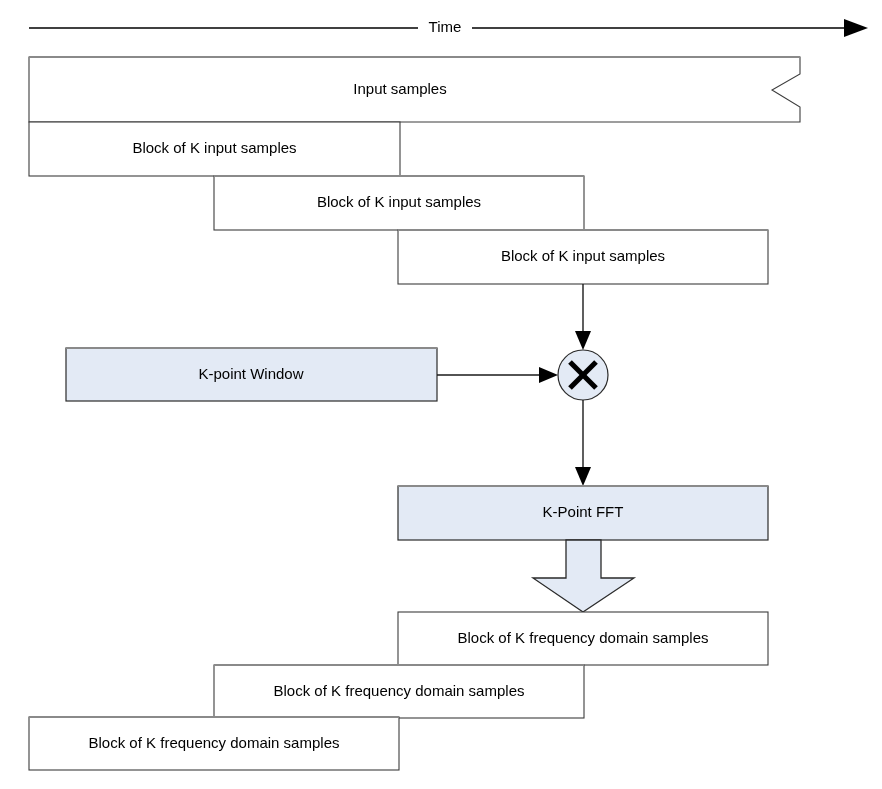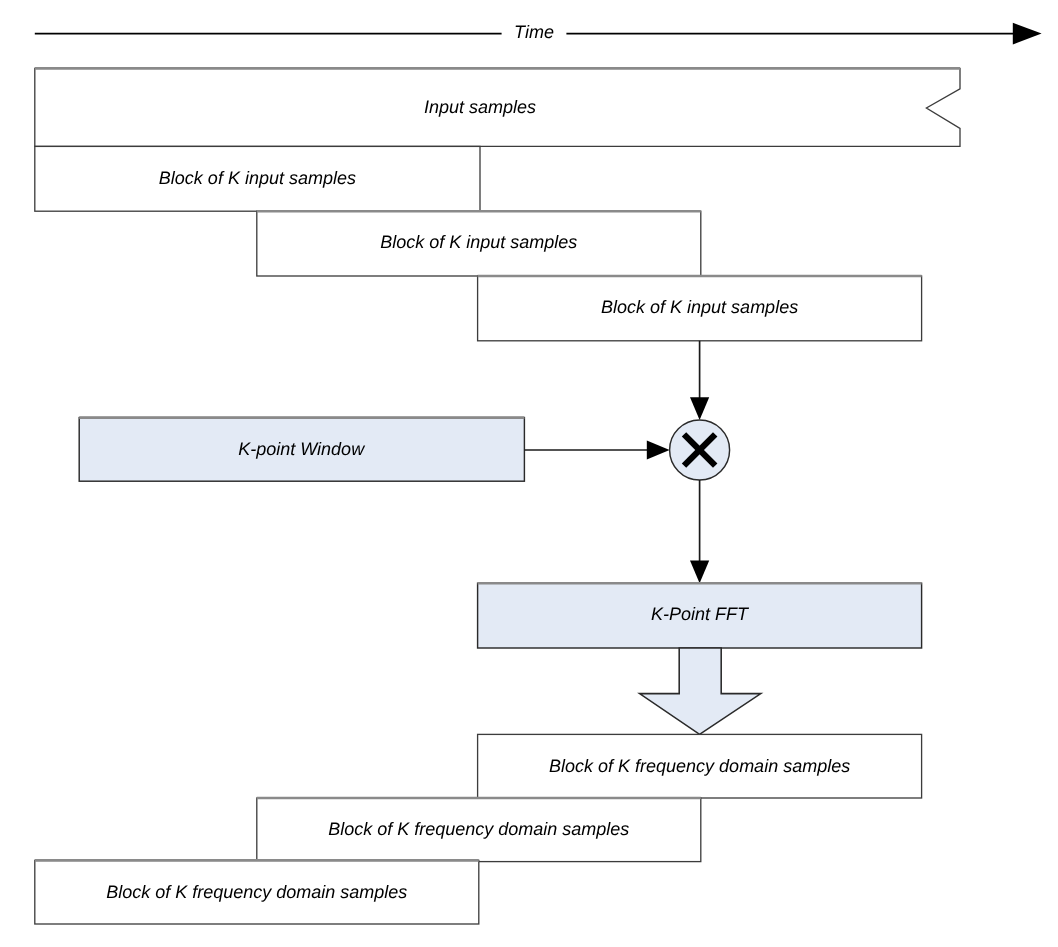--- a/index.html
+++ b/index.html
@@ -10,21 +10,20 @@
   }
   body {
     font-family: "Liberation Sans", sans-serif;
   }
   #diagram-root {
     position: relative;
     width: 882px;
     height: 789px;
     background: #ffffff;
     overflow: hidden;
-    font-style: italic;
   }
   #diagram-svg {
     position: absolute;
     left: 0;
     top: 0;
     width: 882px;
     height: 789px;
     display: block;
   }
   .lbl {

